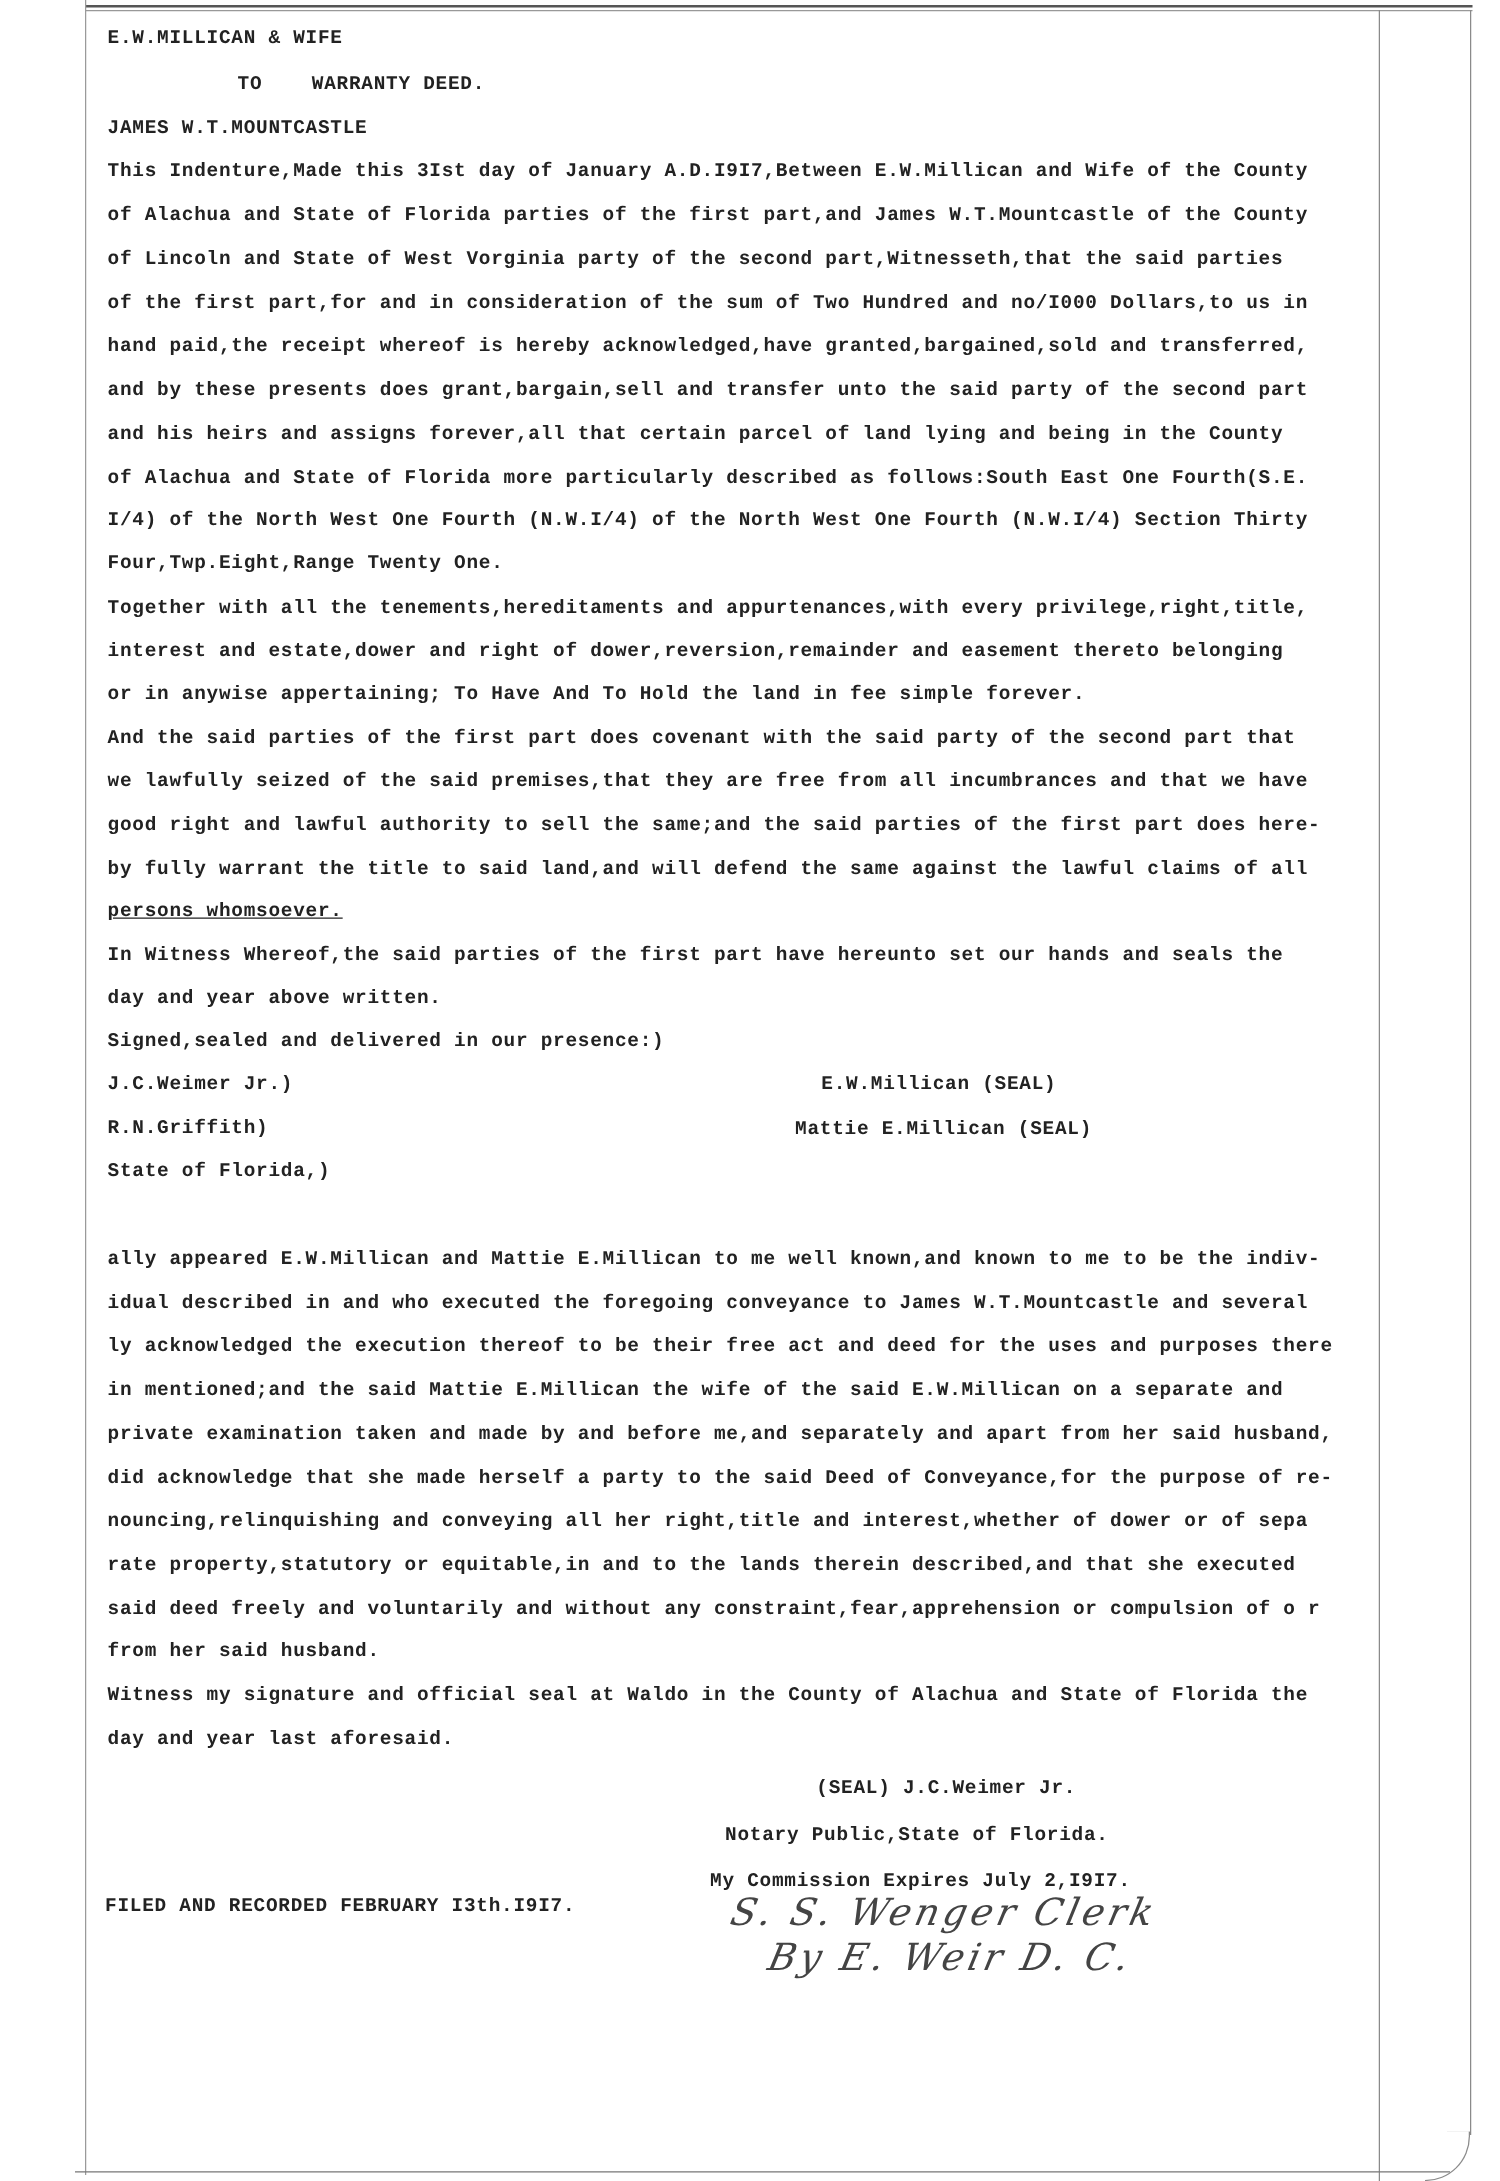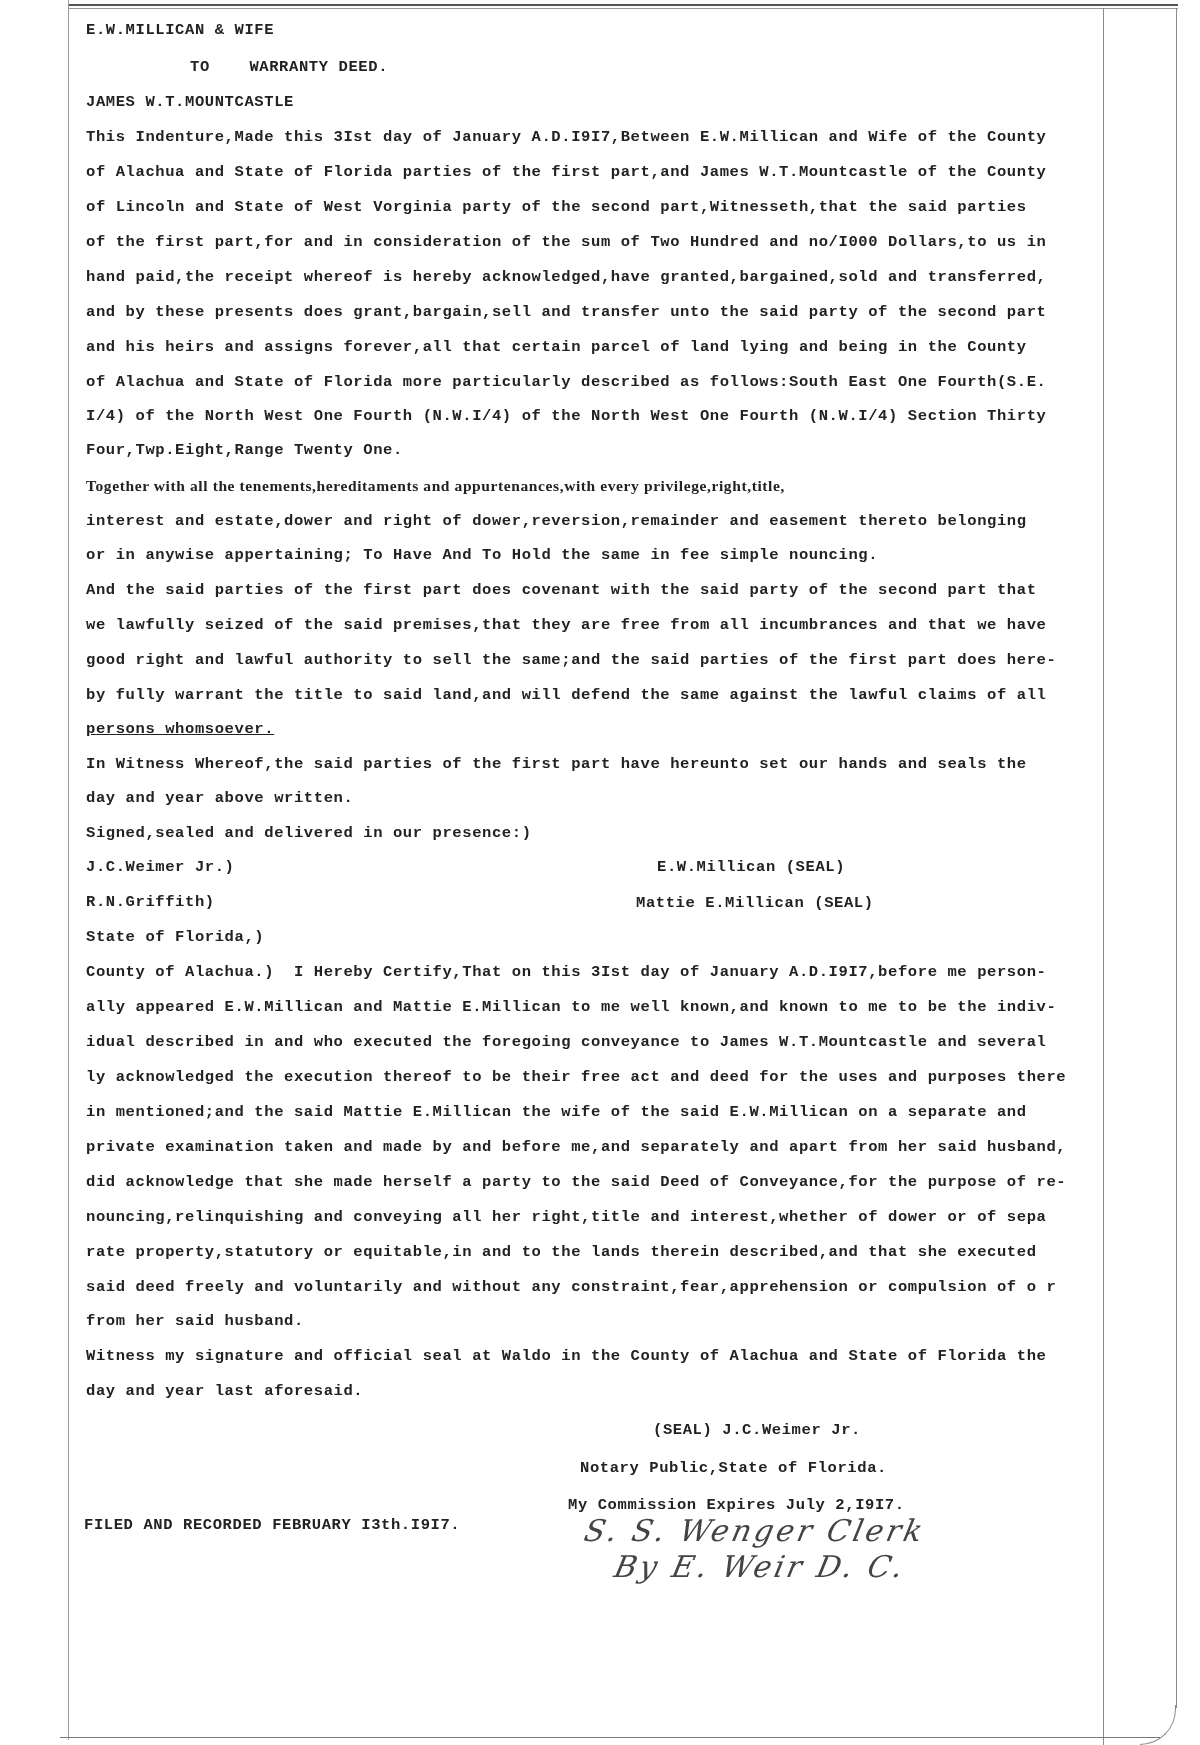--- a/index.html
+++ b/index.html
@@ -104,39 +104,38 @@
   <div class="line" style="left:86px; top:127px;">This Indenture,Made this 3Ist day of January A.D.I9I7,Between E.W.Millican and Wife of the County</div>
   <div class="line" style="left:86px; top:162px;">of Alachua and State of Florida parties of the first part,and James W.T.Mountcastle of the County</div>
   <div class="line" style="left:86px; top:197px;">of Lincoln and State of West Vorginia party of the second part,Witnesseth,that the said parties</div>
   <div class="line" style="left:86px; top:232px;">of the first part,for and in consideration of the sum of Two Hundred and no/I000 Dollars,to us in</div>
   <div class="line" style="left:86px; top:267px;">hand paid,the receipt whereof is hereby acknowledged,have granted,bargained,sold and transferred,</div>
   <div class="line" style="left:86px; top:302px;">and by these presents does grant,bargain,sell and transfer unto the said party of the second part</div>
   <div class="line" style="left:86px; top:337px;">and his heirs and assigns forever,all that certain parcel of land lying and being in the County</div>
   <div class="line" style="left:86px; top:372px;">of Alachua and State of Florida more particularly described as follows:South East One Fourth(S.E.</div>
   <div class="line" style="left:86px; top:406px;">I/4) of the North West One Fourth (N.W.I/4) of the North West One Fourth (N.W.I/4) Section Thirty</div>
   <div class="line" style="left:86px; top:440px;">Four,Twp.Eight,Range Twenty One.</div>
-  <div class="line" style="left:86px; top:476px;font-family:Liberation Serif, serif;">Together with all the tenements,hereditaments and appurtenances,with every privilege,right,title,</div>
+  <div class="line" style="left:86px; top:476px;">Together with all the tenements,hereditaments and appurtenances,with every privilege,right,title,</div>
   <div class="line" style="left:86px; top:511px;">interest and estate,dower and right of dower,reversion,remainder and easement thereto belonging</div>
-  <div class="line" style="left:86px; top:545px;">or in anywise appertaining; To Have And To Hold the same in fee simple nouncing.</div>
+  <div class="line" style="left:86px; top:545px;">or in anywise appertaining; To Have And To Hold the land in fee simple forever.</div>
   <div class="line" style="left:86px; top:580px;">And the said parties of the first part does covenant with the said party of the second part that</div>
   <div class="line" style="left:86px; top:615px;">we lawfully seized of the said premises,that they are free from all incumbrances and that we have</div>
   <div class="line" style="left:86px; top:650px;">good right and lawful authority to sell the same;and the said parties of the first part does here-</div>
   <div class="line" style="left:86px; top:685px;">by fully warrant the title to said land,and will defend the same against the lawful claims of all</div>
   <div class="line" style="left:86px; top:719px;text-decoration:underline;">persons whomsoever.</div>
   <div class="line" style="left:86px; top:754px;">In Witness Whereof,the said parties of the first part have hereunto set our hands and seals the</div>
   <div class="line" style="left:86px; top:788px;">day and year above written.</div>
   <div class="line" style="left:86px; top:823px;">Signed,sealed and delivered in our presence:)</div>
 
   <div class="line" style="left:86px; top:857px;">J.C.Weimer Jr.)</div>
   <div class="line" style="left:86px; top:892px;text-align:center;">R.N.Griffith)</div>
   <div class="line" style="left:657px; top:857px;">E.W.Millican (SEAL)</div>
   <div class="line" style="left:636px; top:893px;">Mattie E.Millican (SEAL)</div>
 
   <div class="line" style="left:86px; top:927px;">State of Florida,)</div>
-  <div class="line" style="left:86px; top:962px;">County of Alachua.)  I Hereby Certify,That on this 3Ist day of January A.D.I9I7,before me person-</div>
   <div class="line" style="left:86px; top:997px;">ally appeared E.W.Millican and Mattie E.Millican to me well known,and known to me to be the indiv-</div>
   <div class="line" style="left:86px; top:1032px;">idual described in and who executed the foregoing conveyance to James W.T.Mountcastle and several</div>
   <div class="line" style="left:86px; top:1067px;">ly acknowledged the execution thereof to be their free act and deed for the uses and purposes there</div>
   <div class="line" style="left:86px; top:1102px;">in mentioned;and the said Mattie E.Millican the wife of the said E.W.Millican on a separate and</div>
   <div class="line" style="left:86px; top:1137px;">private examination taken and made by and before me,and separately and apart from her said husband,</div>
   <div class="line" style="left:86px; top:1172px;text-align:right;">did acknowledge that she made herself a party to the said Deed of Conveyance,for the purpose of re-</div>
   <div class="line" style="left:86px; top:1207px;">nouncing,relinquishing and conveying all her right,title and interest,whether of dower or of sepa</div>
   <div class="line" style="left:86px; top:1242px;">rate property,statutory or equitable,in and to the lands therein described,and that she executed</div>
   <div class="line" style="left:86px; top:1277px;">said deed freely and voluntarily and without any constraint,fear,apprehension or compulsion of o r</div>
   <div class="line" style="left:86px; top:1311px;">from her said husband.</div>

